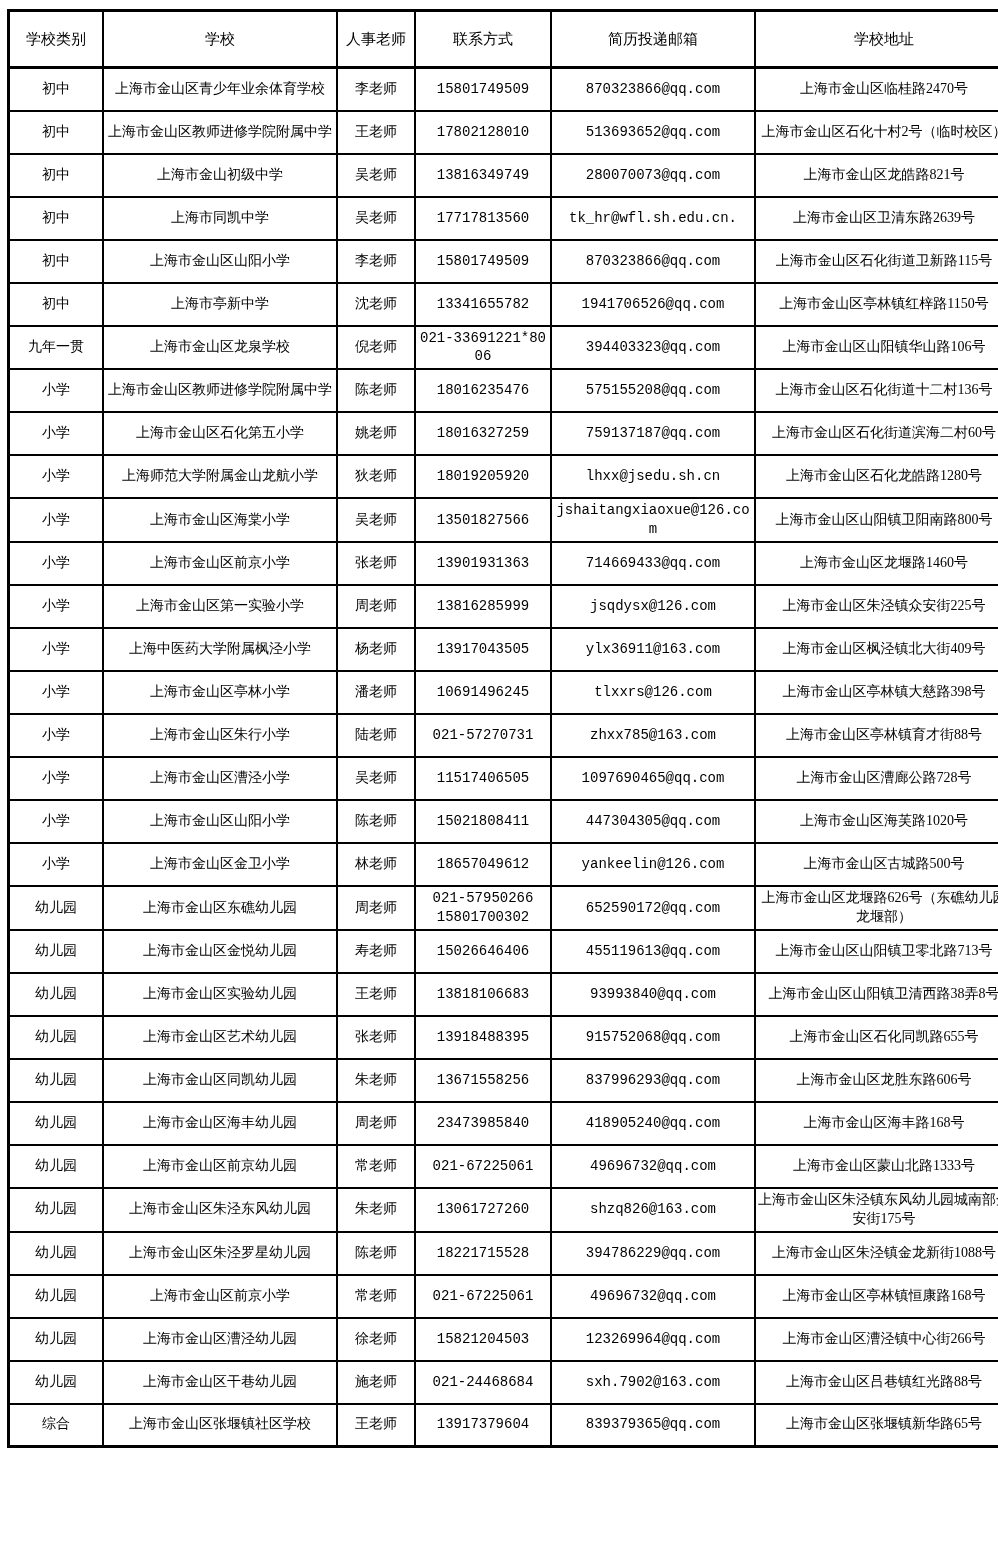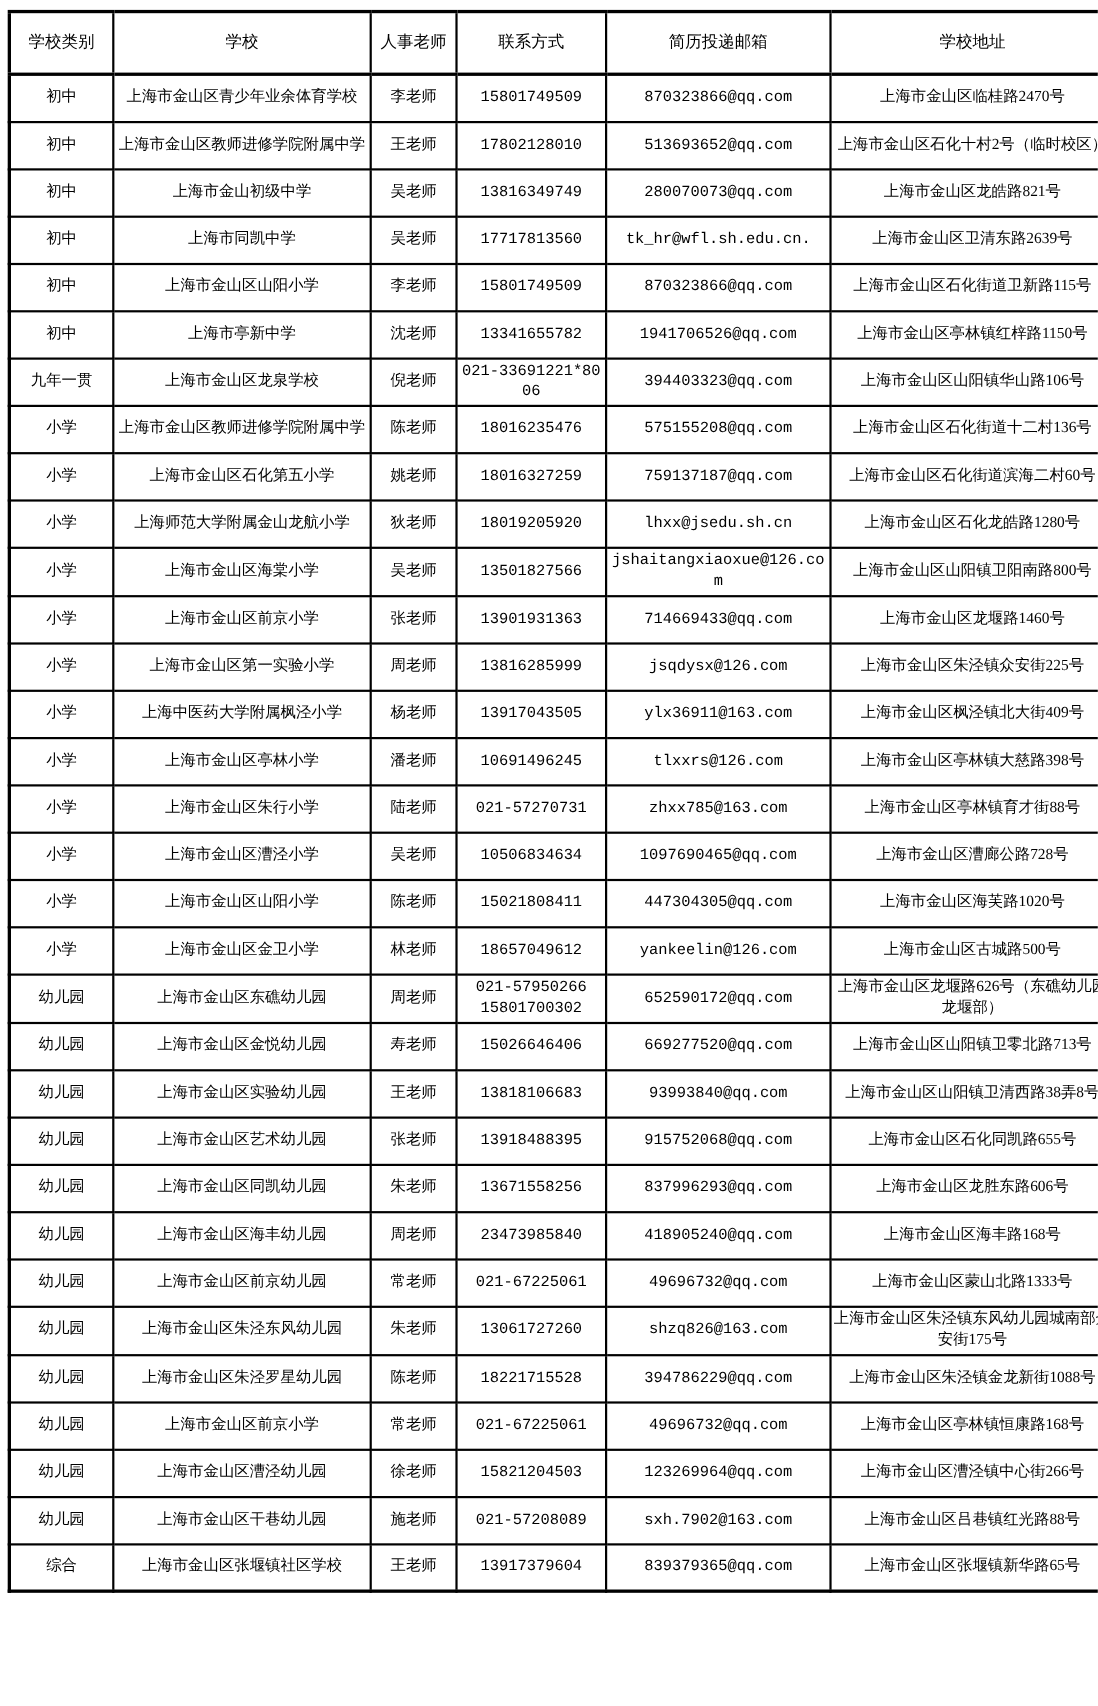--- a/index.html
+++ b/index.html
@@ -201,21 +201,21 @@
           <td class="col-school">上海市金山区朱行小学</td>
           <td class="col-teacher">陆老师</td>
           <td class="col-phone">021-57270731</td>
           <td class="col-email">zhxx785@163.com</td>
           <td class="col-address">上海市金山区亭林镇育才街88号</td>
         </tr>
         <tr>
           <td class="col-category">小学</td>
           <td class="col-school">上海市金山区漕泾小学</td>
           <td class="col-teacher">吴老师</td>
-          <td class="col-phone">10506834634</td>
+          <td class="col-phone">11517406505</td>
           <td class="col-email">1097690465@qq.com</td>
           <td class="col-address">上海市金山区漕廊公路728号</td>
         </tr>
         <tr>
           <td class="col-category">小学</td>
           <td class="col-school">上海市金山区山阳小学</td>
           <td class="col-teacher">陈老师</td>
           <td class="col-phone">15021808411</td>
           <td class="col-email">447304305@qq.com</td>
           <td class="col-address">上海市金山区海芙路1020号</td>
@@ -235,21 +235,21 @@
           <td class="col-phone">021-57950266
 15801700302</td>
           <td class="col-email">652590172@qq.com</td>
           <td class="col-address">上海市金山区龙堰路626号（东礁幼儿园龙堰部）</td>
         </tr>
         <tr>
           <td class="col-category">幼儿园</td>
           <td class="col-school">上海市金山区金悦幼儿园</td>
           <td class="col-teacher">寿老师</td>
           <td class="col-phone">15026646406</td>
-          <td class="col-email">669277520@qq.com</td>
+          <td class="col-email">455119613@qq.com</td>
           <td class="col-address">上海市金山区山阳镇卫零北路713号</td>
         </tr>
         <tr>
           <td class="col-category">幼儿园</td>
           <td class="col-school">上海市金山区实验幼儿园</td>
           <td class="col-teacher">王老师</td>
           <td class="col-phone">13818106683</td>
           <td class="col-email">93993840@qq.com</td>
           <td class="col-address">上海市金山区山阳镇卫清西路38弄8号</td>
         </tr>
@@ -314,21 +314,21 @@
           <td class="col-school">上海市金山区漕泾幼儿园</td>
           <td class="col-teacher">徐老师</td>
           <td class="col-phone">15821204503</td>
           <td class="col-email">123269964@qq.com</td>
           <td class="col-address">上海市金山区漕泾镇中心街266号</td>
         </tr>
         <tr>
           <td class="col-category">幼儿园</td>
           <td class="col-school">上海市金山区干巷幼儿园</td>
           <td class="col-teacher">施老师</td>
-          <td class="col-phone">021-57208089</td>
+          <td class="col-phone">021-24468684</td>
           <td class="col-email">sxh.7902@163.com</td>
           <td class="col-address">上海市金山区吕巷镇红光路88号</td>
         </tr>
         <tr>
           <td class="col-category">综合</td>
           <td class="col-school">上海市金山区张堰镇社区学校</td>
           <td class="col-teacher">王老师</td>
           <td class="col-phone">13917379604</td>
           <td class="col-email">839379365@qq.com</td>
           <td class="col-address">上海市金山区张堰镇新华路65号</td>

